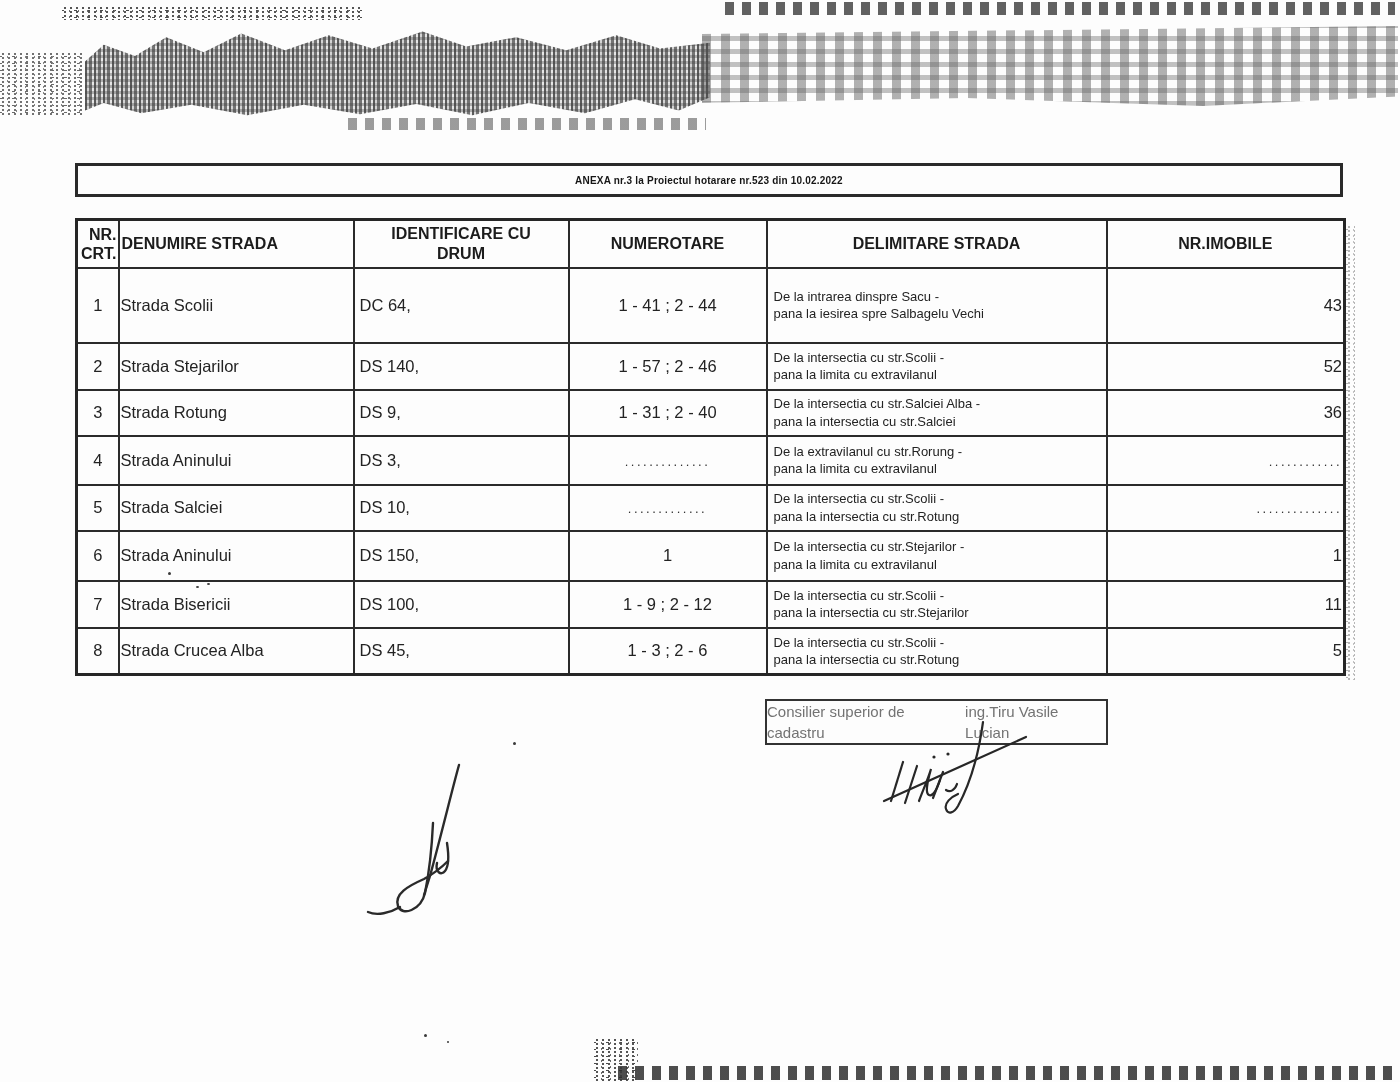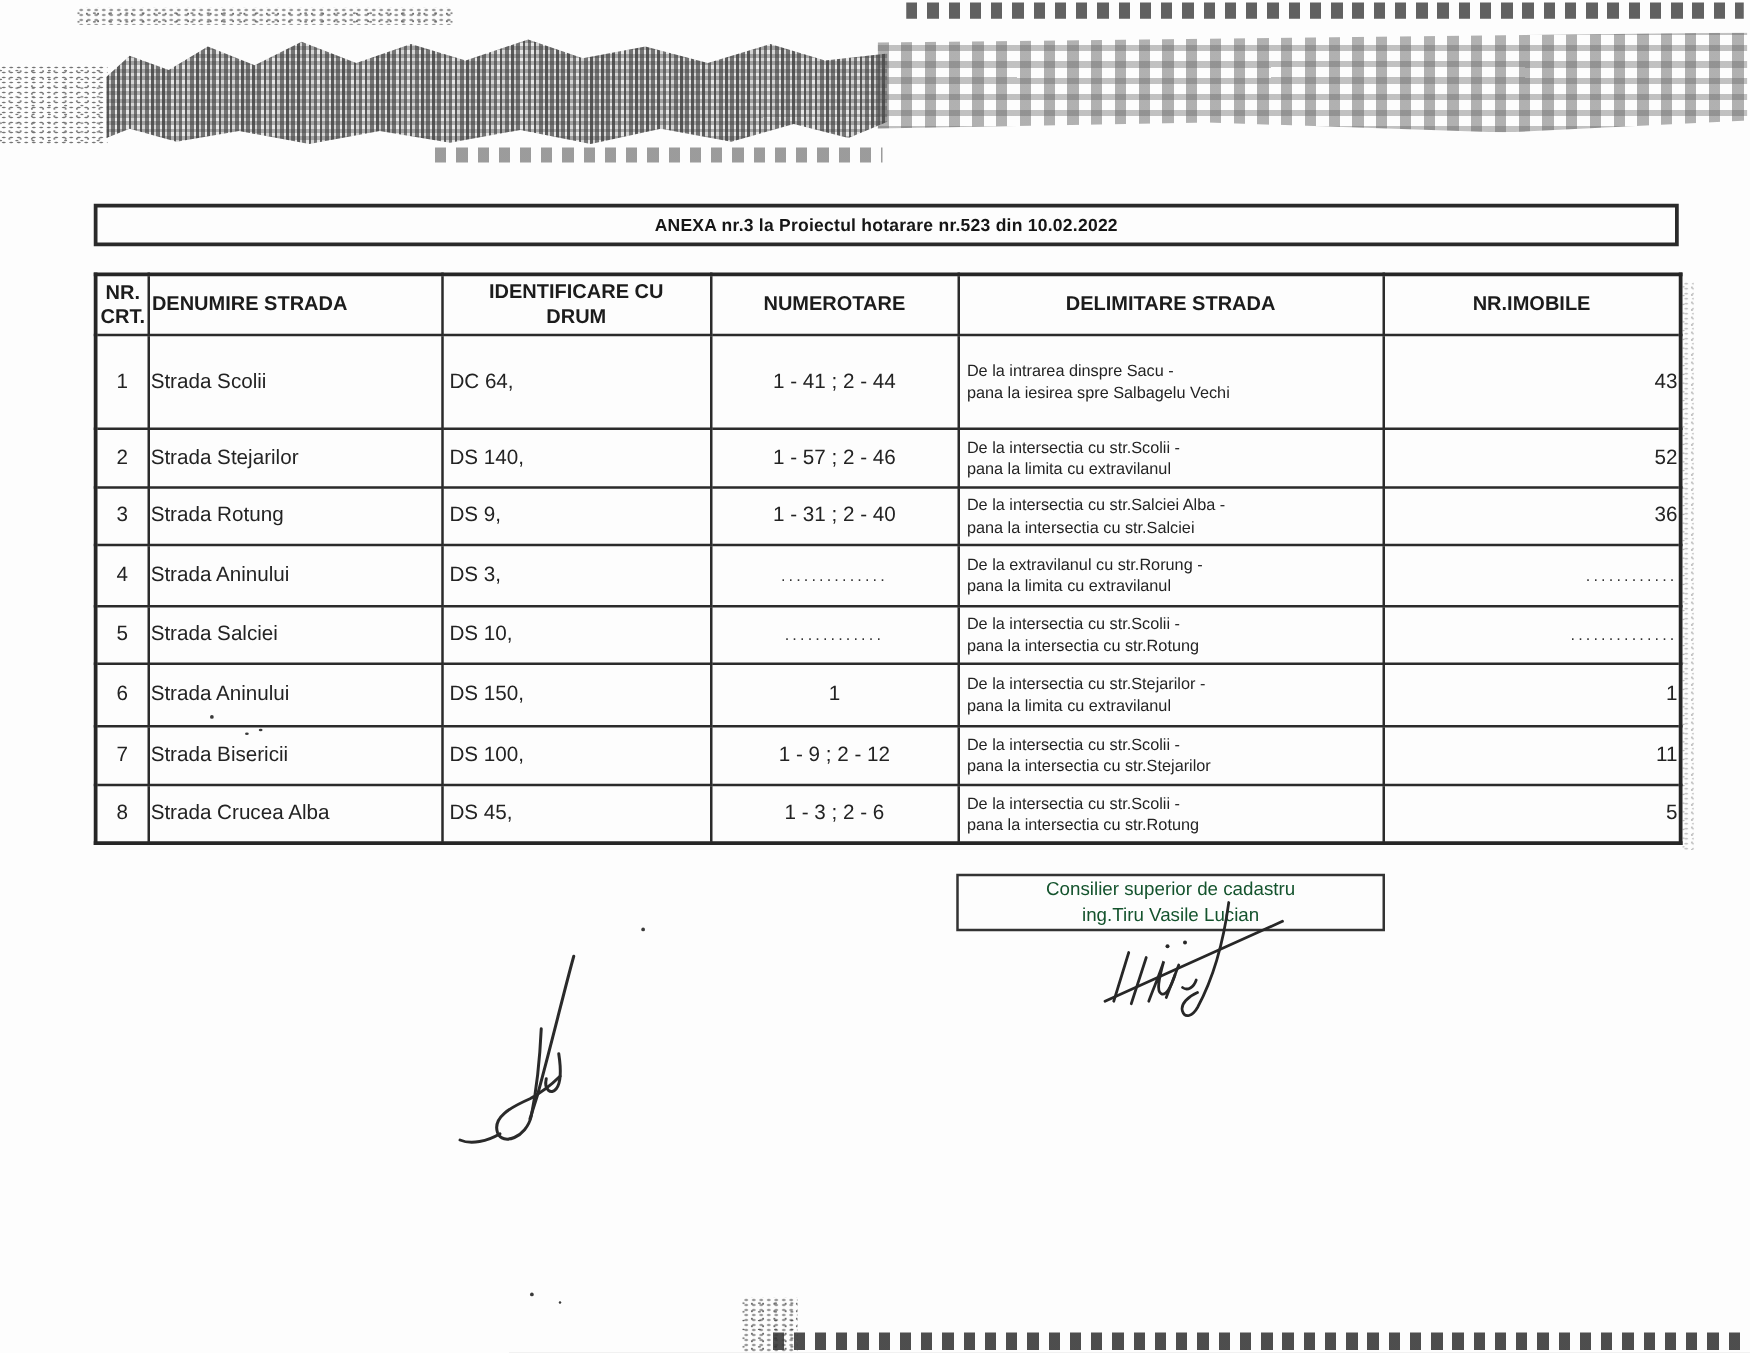--- a/index.html
+++ b/index.html
@@ -35,34 +35,34 @@
       repeating-linear-gradient(0deg, rgba(95,95,95,.45) 0 5px, transparent 5px 13px);
     clip-path:polygon(0 10%,100% 0,100% 88%,72% 100%,38% 90%,0 96%);
     opacity:.85;
   }
   .speck{position:absolute;background:#3a3a3a;border-radius:50%;}
 
   
   .title-box{
     position:absolute;left:75px;top:163px;width:1262px;height:28px;
     border:3px solid #2a2a2a;display:flex;align-items:center;justify-content:center;
-    font-weight:bold;font-size:14px;letter-spacing:.2px;color:#161616;
+    font-weight:bold;font-size:10px;letter-spacing:.2px;color:#161616;
   }
 
   
   table.main{
     position:absolute;left:75px;top:218px;border-collapse:collapse;table-layout:fixed;
     width:1268px;border:3px solid #262626;
   }
   table.main th, table.main td{
     border:2px solid #2b2b2b;overflow:hidden;vertical-align:middle;
   }
   table.main th{font-weight:bold;font-size:16px;color:#1c1c1c;}
   tr.hdr{height:48px;}
-  th.h-nr{font-size:13px;text-align:center;padding-left:2px;line-height:1.2;}
+  th.h-nr{font-size:13px;text-align:right;padding-left:2px;line-height:1.2;}
   th.h-den{text-align:left;padding-left:2px;}
   th.h-drum{text-align:center;line-height:1.25;}
   th.h-num,th.h-del,th.h-imo{text-align:center;}
   td{font-size:16.5px;color:#232323;}
   td.nr{text-align:center;}
   td.den{}
   td.drum{padding-left:5px;}
   td.num{text-align:center;}
   td.del{padding-left:6px;line-height:1.32;font-size:13px;}
   td.imo{text-align:right;}
@@ -71,22 +71,22 @@
   tr.rh4{height:46px;} tr.rh5{height:50px;} tr.rh6{height:47px;} tr.rh7{height:47px;}
 
   
   .primar-box{
     position:absolute;left:350px;top:700px;width:209px;height:51px;
     border:3px solid #222;display:flex;flex-direction:column;align-items:center;justify-content:center;
     font-weight:bold;font-size:15px;line-height:1.5;color:#181818;
   }
   .consilier-box{
     position:absolute;left:765px;top:699px;width:339px;height:42px;
-    border:2px solid #333;display:flex;flex-direction:column;align-items:center;justify-content:center;
-    font-size:15px;line-height:1.4;color:#14532d;
+    border:2px solid #333;display:flex;flex-direction:row;align-items:center;justify-content:center;
+    font-size:15px;line-height:1.4;color:#737373;
   }
   svg.sig{position:absolute;left:0;top:0;pointer-events:none;}
 </style>
 </head>
 <body>
 
 <div class="page">
 
   <div class="noise speckle" style="left:62px;top:6px;width:300px;height:14px;"></div>
   <div class="noise dashrow" style="left:725px;top:2px;width:670px;height:13px;"></div>

